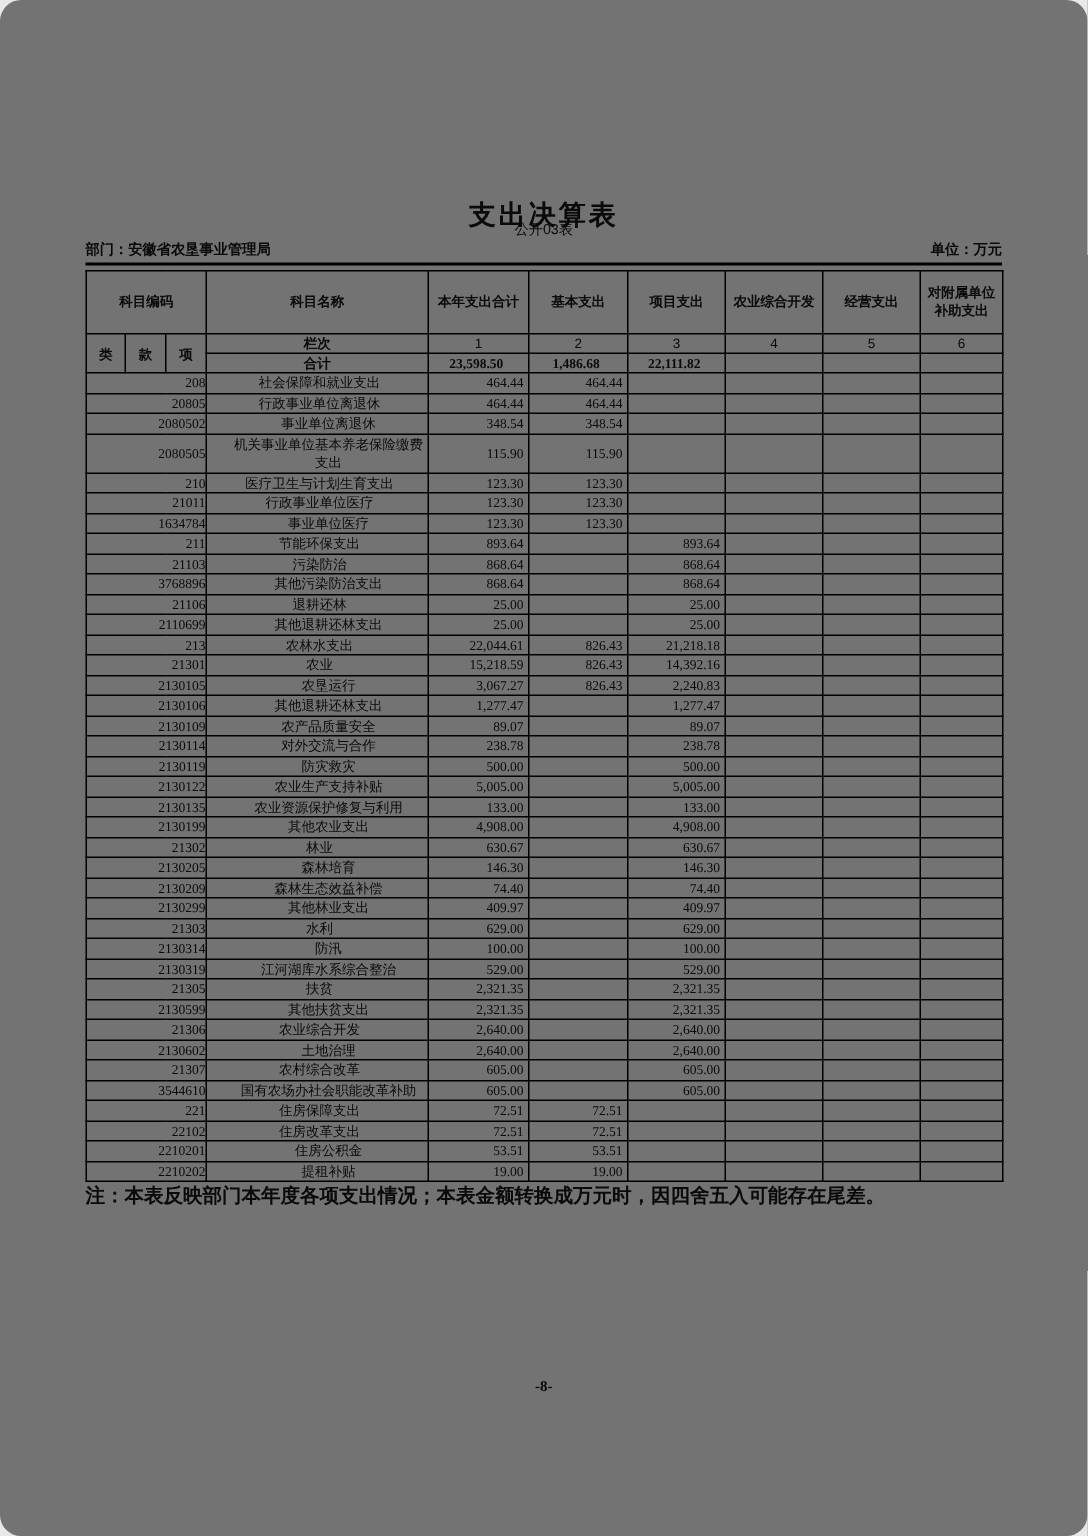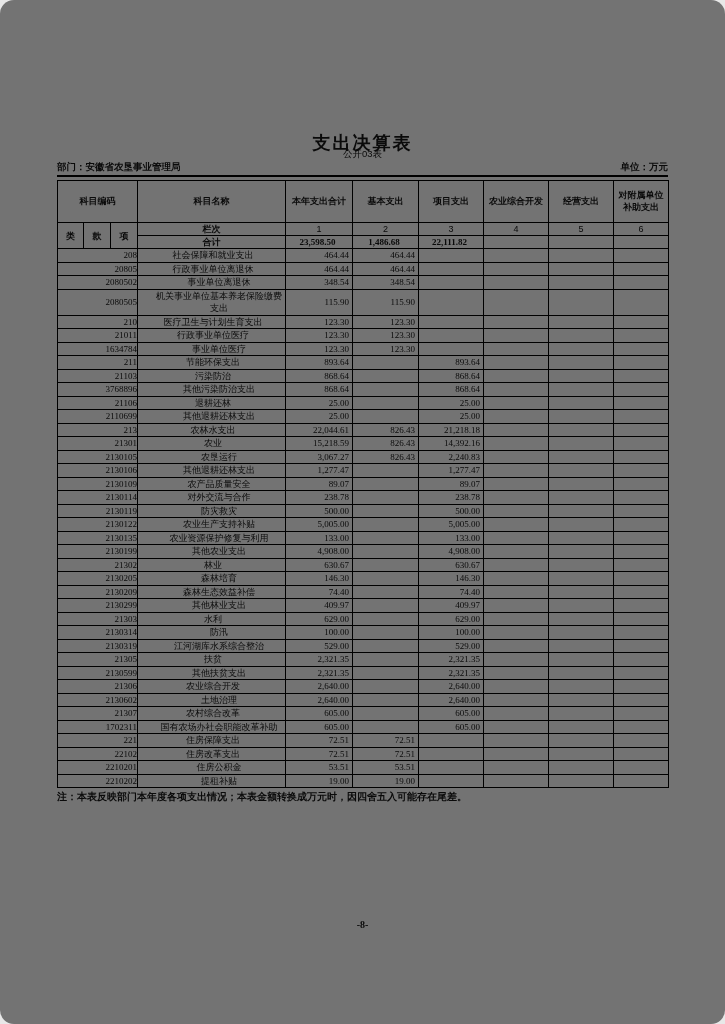--- a/index.html
+++ b/index.html
@@ -59,21 +59,21 @@
   td.num {
     font-family:"Liberation Serif","DejaVu Serif",serif;
     text-align:right; padding-right:3px; font-size:9px;
   }
   tbody.data tr td { height:12.7px; line-height:12.5px; }
   tr.heji-row td.num, tr.lanci-row td.num {
     font-family:"Liberation Serif","DejaVu Serif",serif;
   }
   tr.heji-row td.num { font-weight:bold; padding-right:3px; }
   .note {
-    margin-top:2px; font-size:10px; font-weight:bold; line-height:13px;
+    margin-top:2px; font-size:13px; font-weight:bold; line-height:13px;
   }
   .page-number {
     position:absolute; top:919px; left:0; width:100%;
     text-align:center; font-size:10px; font-weight:bold;
     font-family:"Liberation Serif","DejaVu Serif",serif;
   }
 </style>
 </head>
 <body>
 
@@ -469,21 +469,21 @@
             <td colspan="3" class="code">21307</td>
             <td class="name">农村综合改革</td>
             <td class="num">605.00</td>
             <td class="num"></td>
             <td class="num">605.00</td>
             <td class="num"></td>
             <td class="num"></td>
             <td class="num"></td>
           </tr>
           <tr>
-            <td colspan="3" class="code">1702311</td>
+            <td colspan="3" class="code">3544610</td>
             <td class="name indent">国有农场办社会职能改革补助</td>
             <td class="num">605.00</td>
             <td class="num"></td>
             <td class="num">605.00</td>
             <td class="num"></td>
             <td class="num"></td>
             <td class="num"></td>
           </tr>
           <tr>
             <td colspan="3" class="code">221</td>

